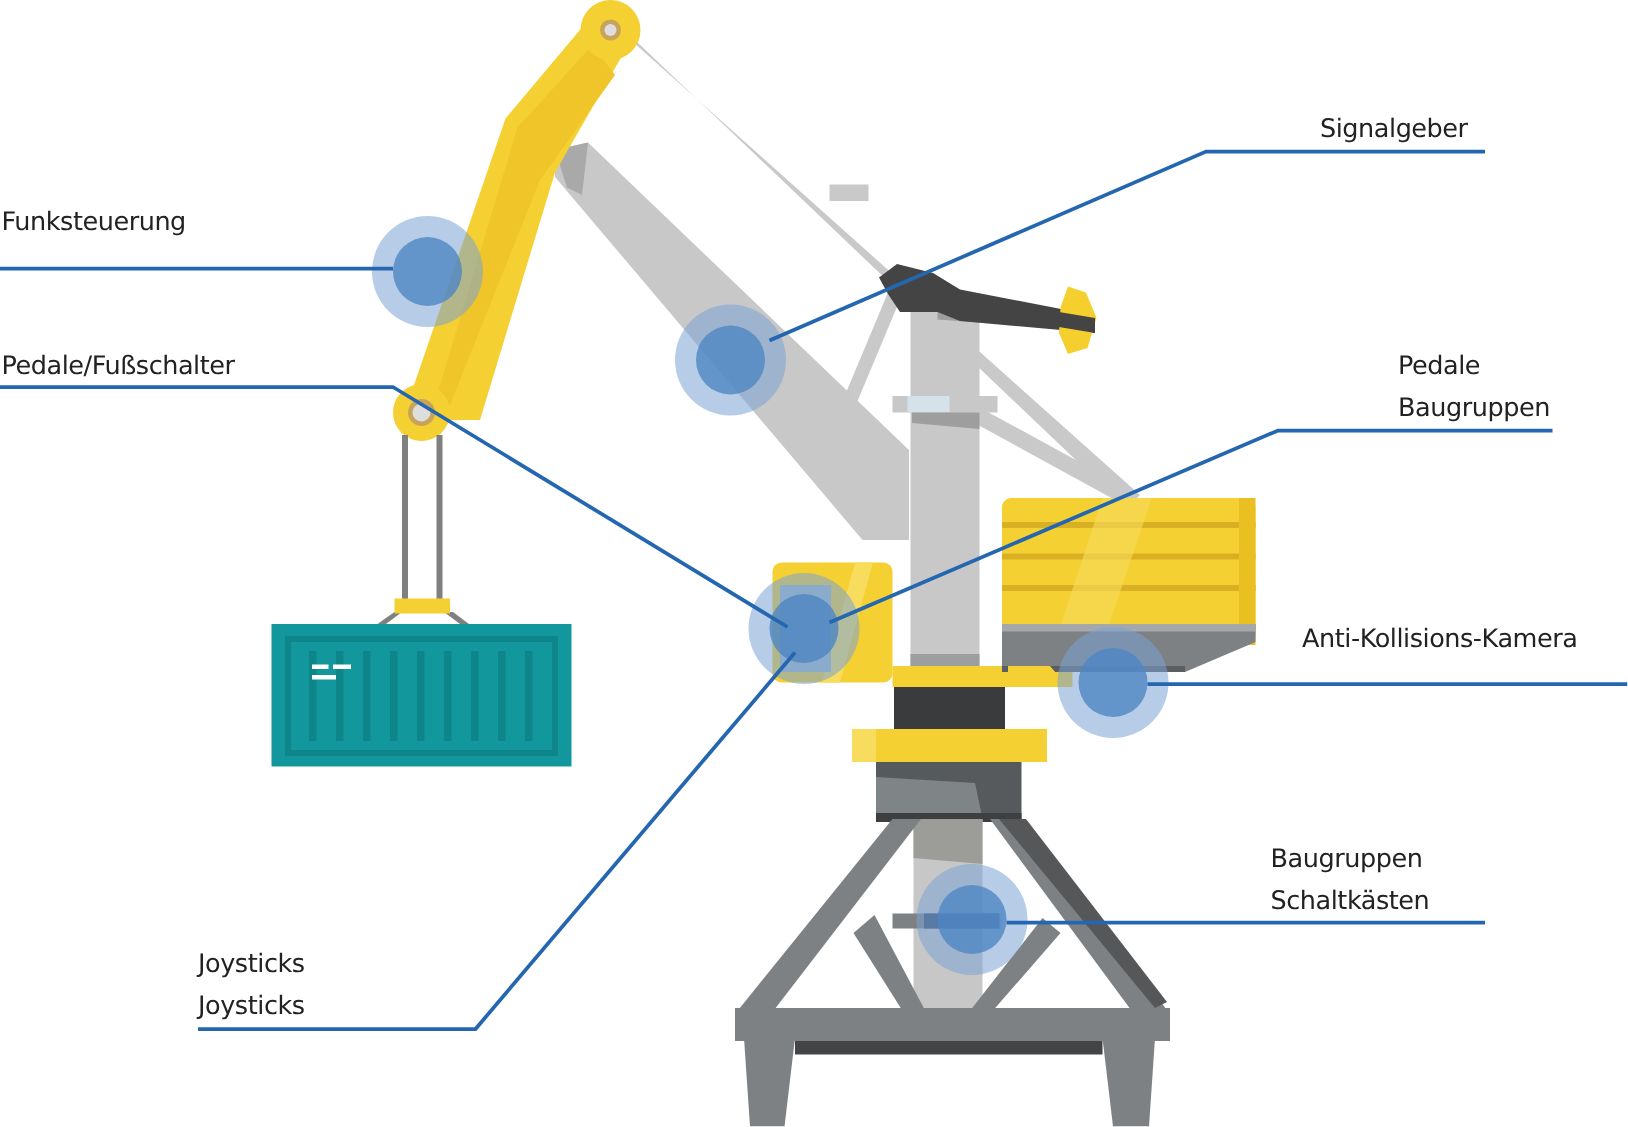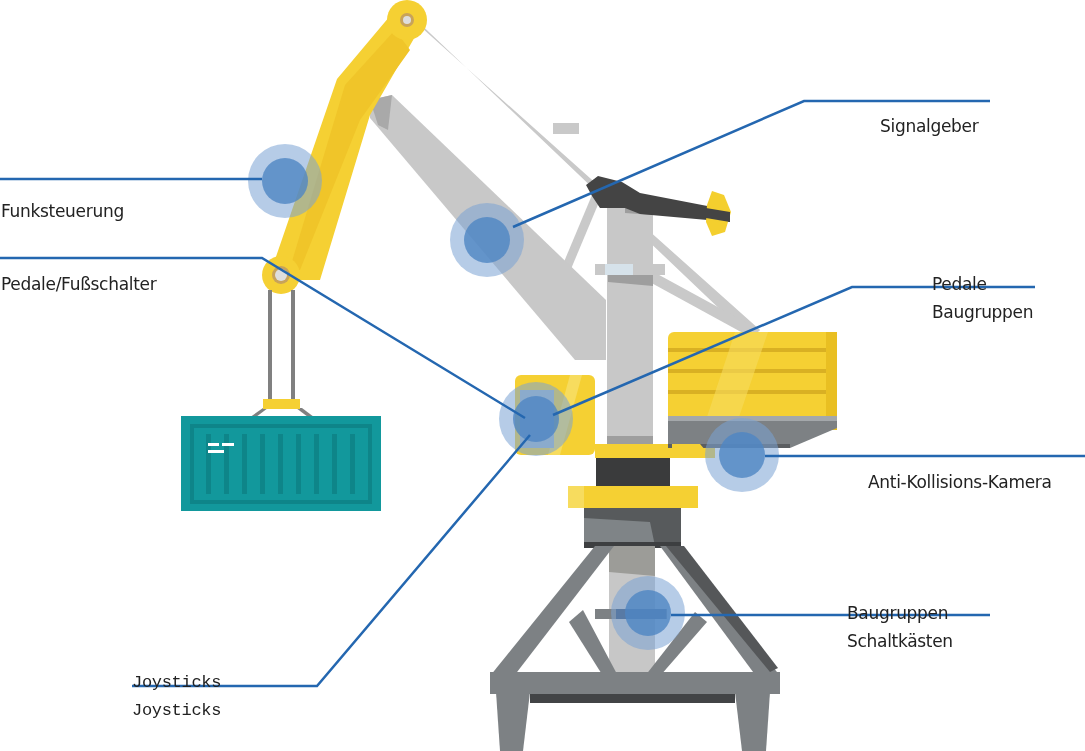--- a/index.html
+++ b/index.html
@@ -1,20 +1,20 @@
 <!DOCTYPE html>
 <html><head>
 <meta charset="utf-8">
 <style>
   html, body { margin: 0; padding: 0; background: #ffffff; }
   body { width: 1085px; height: 751px; position: relative; overflow: hidden;
          font-family: "DejaVu Sans", sans-serif; }
   #stage { position: absolute; left: 0; top: 0; width: 1085px; height: 751px; }
   .lbl { position: absolute; font-size: 17px; color: #222222; line-height: 28px;
-         font-family: "DejaVu Sans", sans-serif; letter-spacing: -0.3px; white-space: nowrap; margin-top: 40px; }
+         font-family: "DejaVu Sans", sans-serif; letter-spacing: -0.3px; white-space: nowrap; }
   .lbl span { display: block; }
 </style>
 </head>
 <body>
 
 <svg id="stage" width="1085" height="751" viewBox="0 0 1085 751" xmlns="http://www.w3.org/2000/svg">
 
   <g>
 
     <polygon points="410,14 422,28 760,330 748,336" fill="#c9c9c9"></polygon>
@@ -141,36 +141,36 @@
     <polyline points="0,179 262,179"></polyline>
     <polyline points="0,258 262,258 525,418"></polyline>
     <polyline points="132,686 317,686 530,435"></polyline>
     <polyline points="990,101 804,101 513,227"></polyline>
     <polyline points="1035,287 852,287 553,415"></polyline>
     <polyline points="1085,456 765,456"></polyline>
     <polyline points="990,615 671,615"></polyline>
   </g>
 </svg>
 
-<div class="lbl" style="left:1px; top:157px;">
+<div class="lbl" style="left:1px; top:134px;">
   <span>Funksteuerung</span>
 </div>
 <div class="lbl" style="left:1px; top:230px;">
   <span>Pedale/Fußschalter</span>
 </div>
-<div class="lbl" style="left:132px; top:629px;font-family:Liberation Mono, monospace;">
+<div class="lbl" style="left:132px; top:629px;">
   <span>Joysticks</span>
   <span>Joysticks</span>
 </div>
 <div class="lbl" style="left:880px; top:72px;">
   <span>Signalgeber</span>
 </div>
 <div class="lbl" style="left:932px; top:230px;">
   <span>Pedale</span>
   <span>Baugruppen</span>
 </div>
-<div class="lbl" style="left:868px; top:428px;">
+<div class="lbl" style="left:868px; top:412px;">
   <span>Anti-Kollisions-Kamera</span>
 </div>
 <div class="lbl" style="left:847px; top:559px;">
   <span>Baugruppen</span>
   <span>Schaltkästen</span>
 </div>
 
 </body></html>

